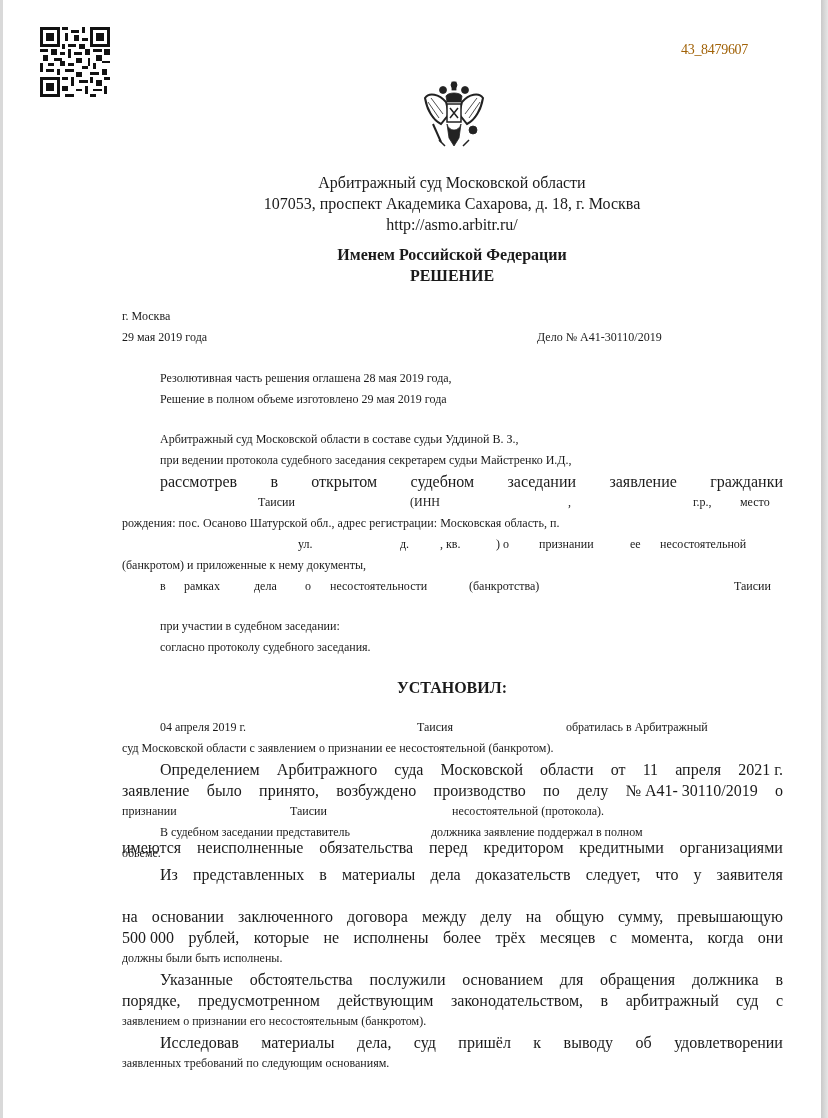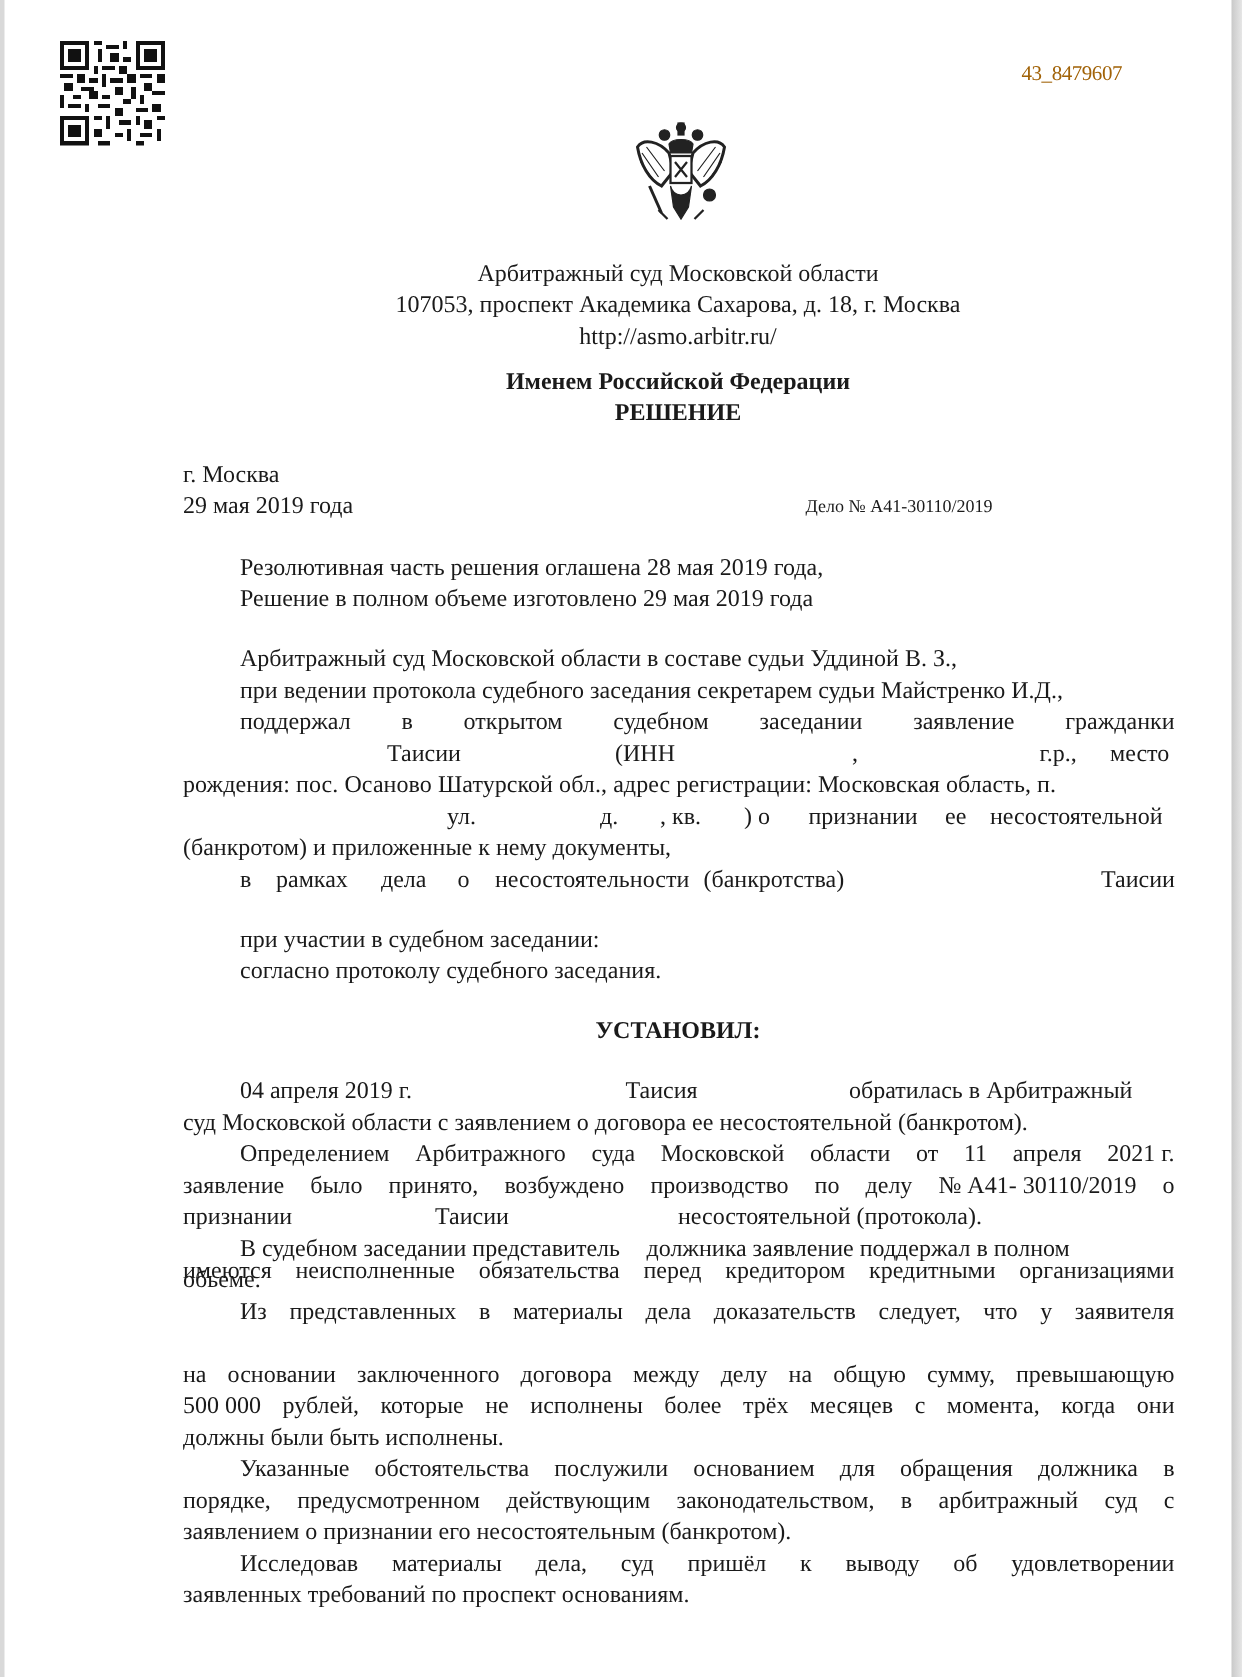--- a/index.html
+++ b/index.html
@@ -15,21 +15,21 @@
       background: linear-gradient(to right, #c9c9c9, #e6e6e6); }
     .qr { position: absolute; left: 40px; top: 27px; width: 70px; height: 70px; }
     .docnum { position: absolute; left: 681px; top: 42px; font-size: 14px; letter-spacing: -0.3px; color: #a16207; }
     .emblem { position: absolute; left: 419px; top: 80px; width: 70px; height: 72px; }
     .center { position: absolute; left: 0; width: 904px; text-align: center; font-size: 16px; }
     .court-name { top: 174px; }
     .court-addr { top: 195px; }
     .court-url { top: 216px; }
     .in-name { top: 246px; font-weight: bold; }
     .decision-title { top: 267px; font-weight: bold; }
-    .line { position: absolute; font-size: 16px; white-space: nowrap; line-height: 21px; }
+    .line { position: absolute; font-size: 12px; white-space: nowrap; line-height: 21px; }
     .left-margin { left: 122px; }
     .indent { left: 160px; }
     .justify-line { position: absolute; left: 122px; width: 661px; font-size: 16px; line-height: 21px;
       display: flex; justify-content: space-between; white-space: nowrap; }
     .justify-line.ind { left: 160px; width: 623px; }
     .justify-line span { display: inline-block; }
     .heading-ust { position: absolute; left: 0; width: 904px; text-align: center; top: 679px;
       font-weight: bold; font-size: 16px; }
     .case-no { position: absolute; left: 537px; top: 327px; font-size: 12px; }
   </style>
@@ -134,21 +134,21 @@
 <div class="line left-margin" style="top:327px">29 мая  2019 года</div>
 <div class="line case-no">Дело № А41-30110/2019</div>
 
 <div class="line indent" style="top:368px">Резолютивная часть решения оглашена 28 мая  2019 года,</div>
 <div class="line indent" style="top:389px">Решение в полном объеме изготовлено 29 мая 2019 года</div>
 
 <div class="line indent" style="top:429px">Арбитражный суд Московской области в составе судьи Уддиной В. З.,</div>
 <div class="line indent" style="top:450px">при ведении протокола судебного заседания секретарем судьи Майстренко И.Д.,</div>
 
 <div class="justify-line ind" style="top:471px">
-  <span>поддержал</span>
+  <span>рассмотрев</span>
   <span>в</span>
   <span>открытом</span>
   <span>судебном</span>
   <span>заседании</span>
   <span>заявление</span>
   <span>гражданки</span>
 </div>
 
 <div class="line" style="top:492px;left:258px">Таисии</div>
 <div class="line" style="top:492px;left:410px">(ИНН</div>
@@ -177,21 +177,21 @@
 <div class="line" style="top:576px;left:734px">Таисии</div>
 
 <div class="line indent" style="top:616px">при участии в судебном заседании:</div>
 <div class="line indent" style="top:637px">согласно протоколу судебного заседания.</div>
 
 <div class="heading-ust">УСТАНОВИЛ:</div>
 
 <div class="line" style="top:717px;left:160px">04 апреля   2019 г.</div>
 <div class="line" style="top:717px;left:417px">Таисия</div>
 <div class="line" style="top:717px;left:566px">обратилась в Арбитражный</div>
-<div class="line left-margin" style="top:738px">суд Московской области с заявлением о договора ее  несостоятельной (банкротом).</div>
+<div class="line left-margin" style="top:738px">суд Московской области с заявлением о признании ее  несостоятельной (банкротом).</div>
 
 <div class="justify-line ind" style="top:759px">
   <span>Определением</span>
   <span>Арбитражного</span>
   <span>суда</span>
   <span>Московской</span>
   <span>области</span>
   <span>от</span>
   <span>11</span>
   <span>апреля</span>
@@ -291,13 +291,13 @@
   <span>Исследовав</span>
   <span>материалы</span>
   <span>дела,</span>
   <span>суд</span>
   <span>пришёл</span>
   <span>к</span>
   <span>выводу</span>
   <span>об</span>
   <span>удовлетворении</span>
 </div>
-<div class="line left-margin" style="top:1053px">заявленных требований по проспект основаниям.</div>
+<div class="line left-margin" style="top:1053px">заявленных требований по следующим основаниям.</div>
 
 </body></html>

